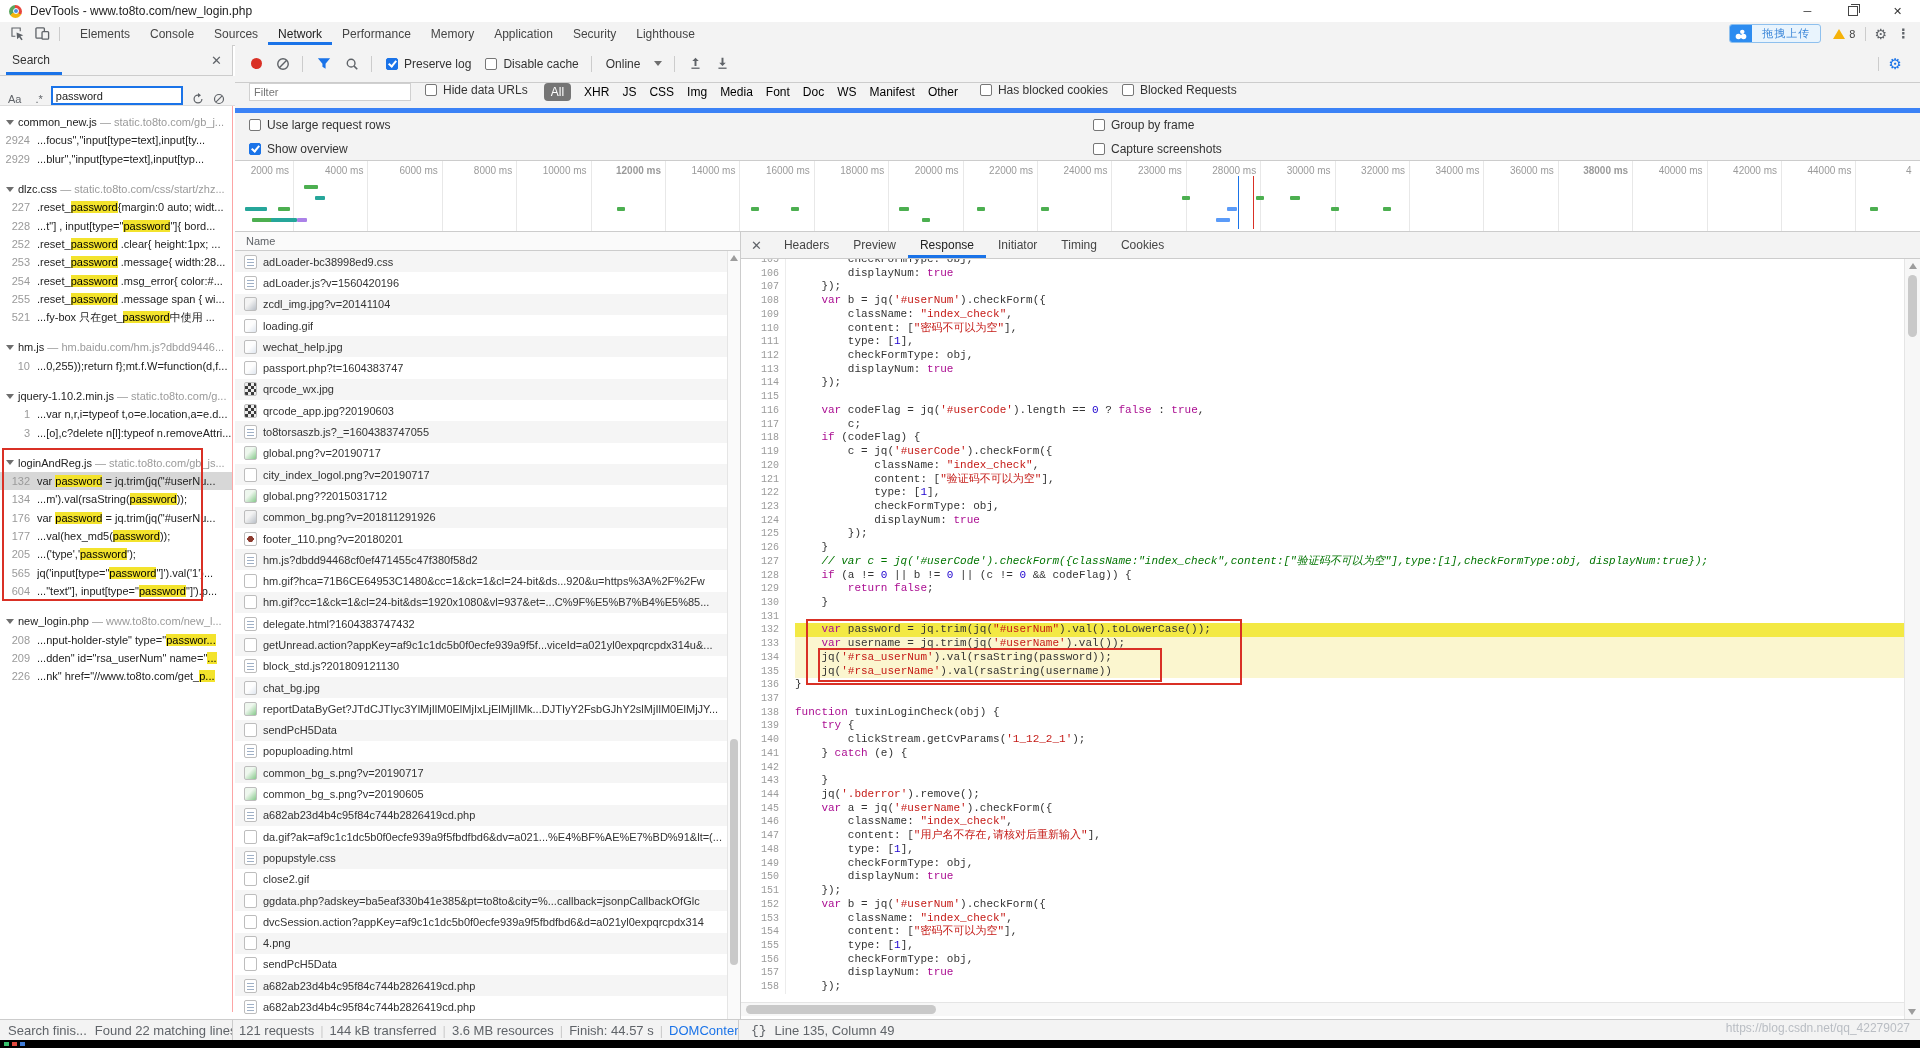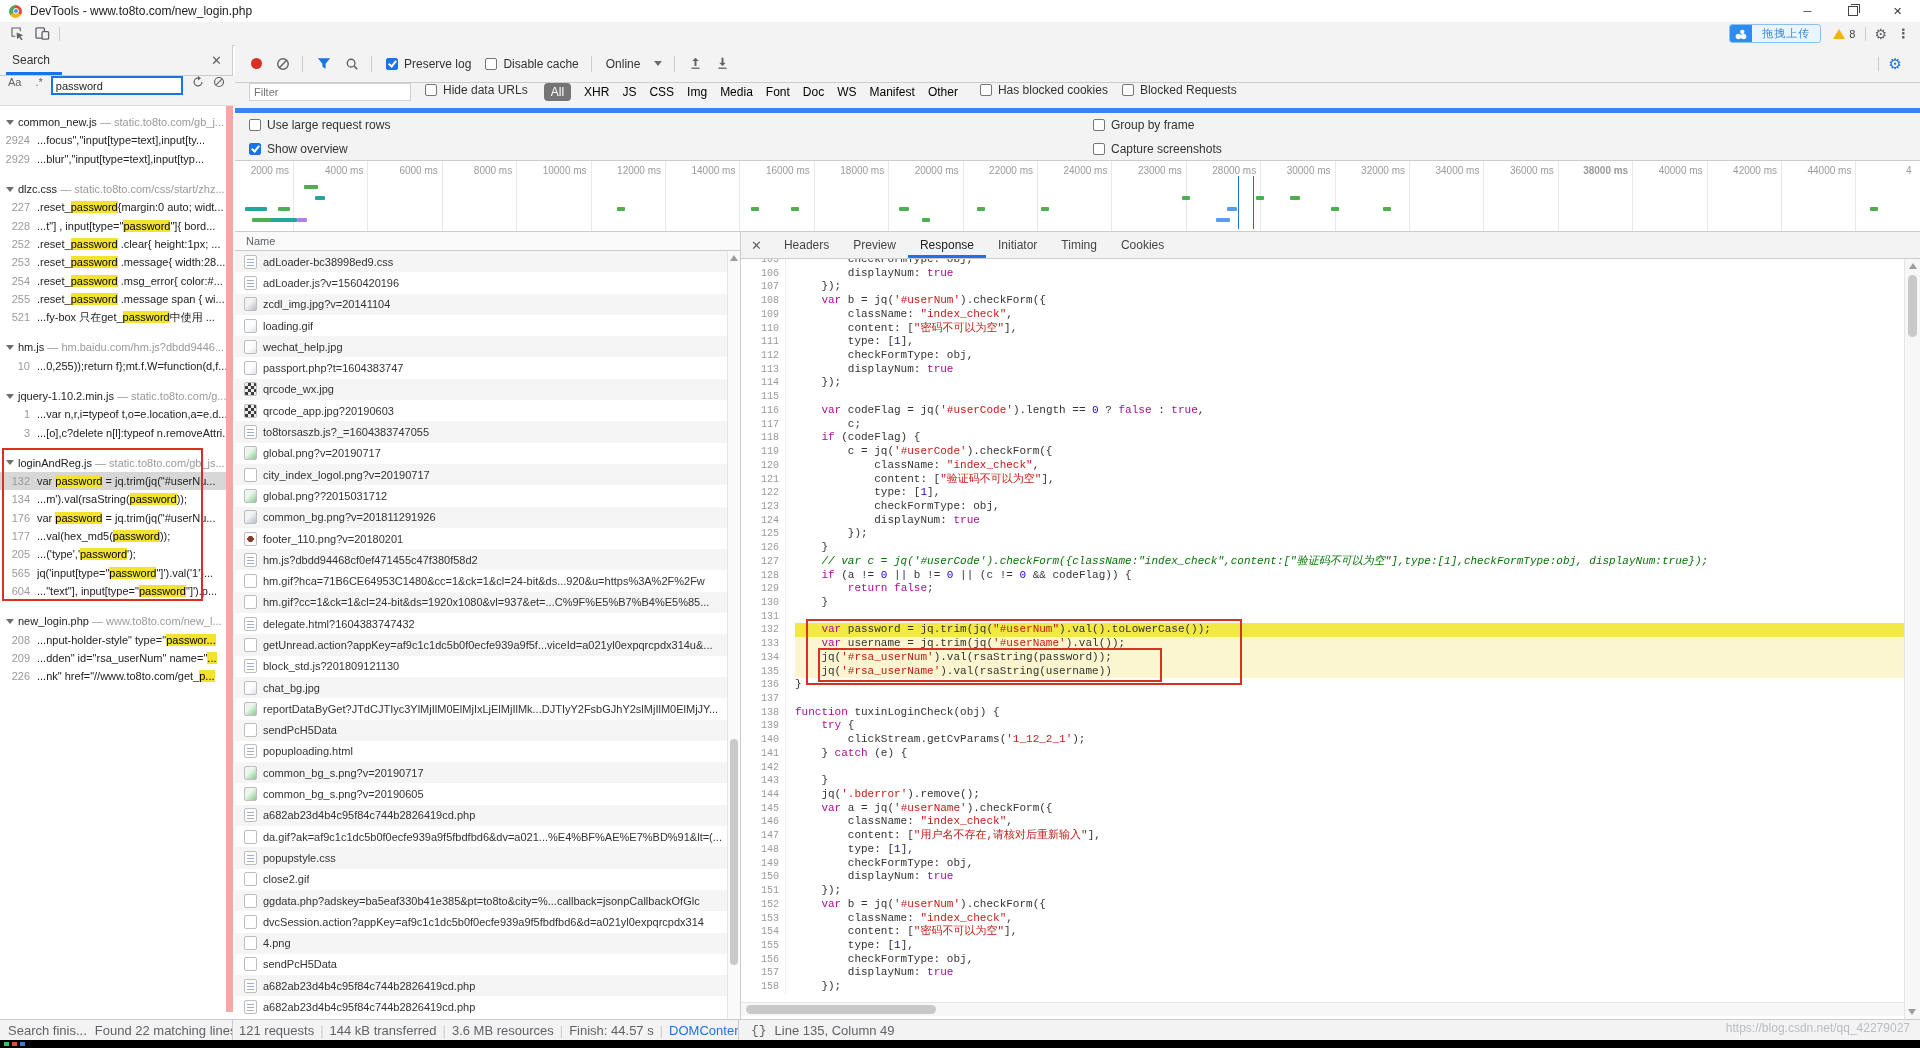--- a/index.html
+++ b/index.html
@@ -33,26 +33,26 @@
   #warn-tri{width:0;height:0;border-left:6px solid transparent;border-right:6px solid transparent;border-bottom:10px solid #f5b20a;margin-right:4px}
   .vline{width:1px;height:14px;background:#ccc}
   .gear{font-size:14px;color:#5f6368;margin:0 8px}
   #menu-dots{font-size:13px;color:#5f6368;margin:0 10px 0 2px;font-weight:bold}
 
   
   #search-header{position:absolute;left:0;top:45px;width:233px;height:31px;background:#f3f3f3;border-bottom:1px solid #ccc;border-right:1px solid #ccc;box-sizing:border-box;display:flex;align-items:center}
   #search-tab-label{font-size:12px;color:#333;margin-left:12px}
   #search-underline{position:absolute;left:6px;bottom:0;width:56px;height:3px;background:#1a73e8}
   #search-close{margin-left:auto;margin-right:10px;color:#5f6368;font-size:13px}
-  #search-controls{position:absolute;left:0;top:76px;width:278px;height:30px;background:#f3f3f3;border-bottom:1px solid #ddd;border-right:5px solid #a21caf;box-sizing:border-box;display:flex;align-items:flex-start}
+  #search-controls{position:absolute;left:0;top:76px;width:278px;height:30px;background:#f3f3f3;border-bottom:1px solid #ddd;border-right:5px solid #a21caf;box-sizing:border-box;display:flex;align-items:flex-end}
   .sc-btn{font-size:11px;color:#5f6368;margin-left:8px}
   #regex-btn{margin-left:14px}
   #search-input{width:122px;height:15px;margin-left:8px;border:2px solid #1a73e8;font-size:11px;padding:0 3px;color:#222;outline:none;font-family:inherit}
   .sc-icon{margin-left:9px;display:flex}
-  #left-results{position:absolute;left:0;top:106px;width:233px;height:906px;background:#fff;border-right:7px solid #fca5a5;box-sizing:border-box;overflow:hidden;font-size:11px}
+  #left-results{position:absolute;left:0;top:106px;width:233px;height:906px;background:#fff;border-right:1px solid #fca5a5;box-sizing:border-box;overflow:hidden;font-size:11px}
   .sg{height:18.3px;display:flex;align-items:center;white-space:nowrap;overflow:hidden;margin-top:12px}
   .sg:first-child{margin-top:7px}
   .tri{width:0;height:0;border-left:4px solid transparent;border-right:4px solid transparent;border-top:5px solid #6e6e6e;margin:0 4px 0 6px;flex:none}
   .sgf{color:#222;flex:none}
   .sgu{color:#9a9a9a;overflow:hidden;white-space:pre}
   .sr{height:18.3px;display:flex;align-items:center;white-space:nowrap;overflow:hidden}
   .sr.ssel{background:#d7d7d7}
   .srn{width:30px;flex:none;text-align:right;color:#9a9a9a;margin-right:7px}
   .srt{color:#222;overflow:hidden;white-space:pre}
   mark{background:#f3e32c;color:#000;padding:0}
@@ -175,20 +175,31 @@
           <path d="M7 7l7.2 2.9-3 1.1 2.3 3.3-1.4 1-2.3-3.4L7.6 14z" fill="#5f6368"></path>
         </svg>
     </span>
     <span class="tbicon">
       <svg width="15" height="15" viewBox="0 0 16 16">
           <rect x="1" y="2" width="9" height="11" rx="1" fill="none" stroke="#5f6368" stroke-width="1.4"></rect>
           <rect x="7.5" y="6" width="7" height="8" rx="1" fill="#f3f3f3" stroke="#5f6368" stroke-width="1.4"></rect>
         </svg>
     </span>
     <span class="tbsep"></span>
+    <div id="dtabs">
+        <div class="dtab">Elements</div>
+        <div class="dtab">Console</div>
+        <div class="dtab">Sources</div>
+        <div class="dtab active">Network</div>
+        <div class="dtab">Performance</div>
+        <div class="dtab">Memory</div>
+        <div class="dtab">Application</div>
+        <div class="dtab">Security</div>
+        <div class="dtab">Lighthouse</div>
+      </div>
     <div id="tab-right">
       <div id="netdisk-btn">
         <span id="netdisk-logo">
           <svg width="14" height="12" viewBox="0 0 16 14">
               <circle cx="5" cy="10" r="3.2" fill="#fff"></circle>
               <circle cx="11" cy="10" r="3.2" fill="#fff"></circle>
               <circle cx="9.5" cy="4.5" r="2.6" fill="#fff"></circle>
             </svg>
         </span>
         <span id="netdisk-label">拖拽上传</span>
@@ -454,21 +465,21 @@
       <div class="tick" style="left: -17px;">2000 ms</div>
       <div class="gl" style="left: 132.4px;"></div>
       <div class="tick" style="left: 57.4px;">4000 ms</div>
       <div class="gl" style="left: 206.8px;"></div>
       <div class="tick" style="left: 131.8px;">6000 ms</div>
       <div class="gl" style="left: 281.2px;"></div>
       <div class="tick" style="left: 206.2px;">8000 ms</div>
       <div class="gl" style="left: 355.6px;"></div>
       <div class="tick" style="left: 280.6px;">10000 ms</div>
       <div class="gl" style="left: 430px;"></div>
-      <div class="tick" style="left: 355px;">12000 ms</div>
+      <div class="tick" style="left: 355px; font-weight: bold;">12000 ms</div>
       <div class="gl" style="left: 504.4px;"></div>
       <div class="tick" style="left: 429.4px;">14000 ms</div>
       <div class="gl" style="left: 578.8px;"></div>
       <div class="tick" style="left: 503.8px;">16000 ms</div>
       <div class="gl" style="left: 653.2px;"></div>
       <div class="tick" style="left: 578.2px;">18000 ms</div>
       <div class="gl" style="left: 727.6px;"></div>
       <div class="tick" style="left: 652.6px;">20000 ms</div>
       <div class="gl" style="left: 802px;"></div>
       <div class="tick" style="left: 727px;">22000 ms</div>

